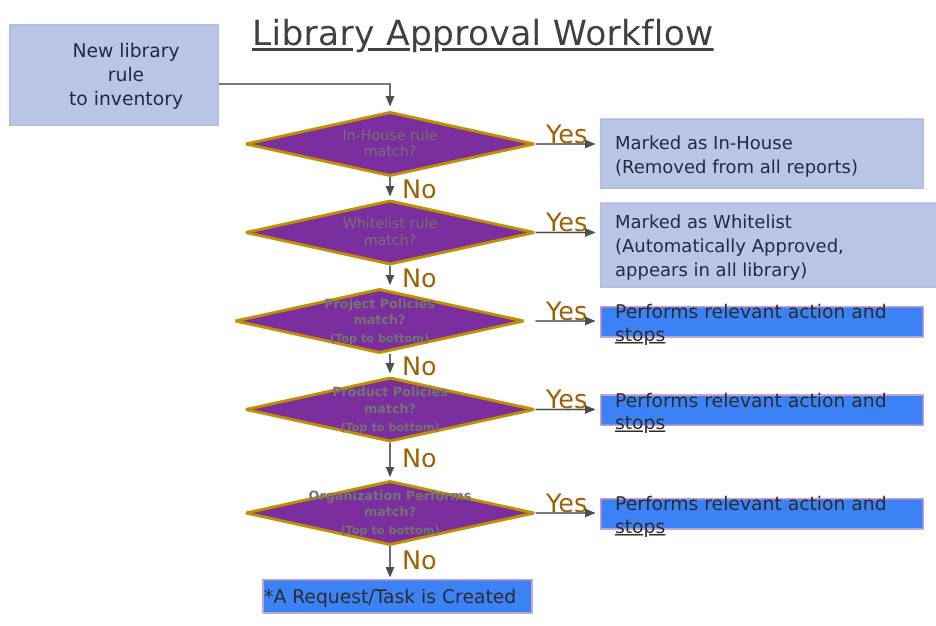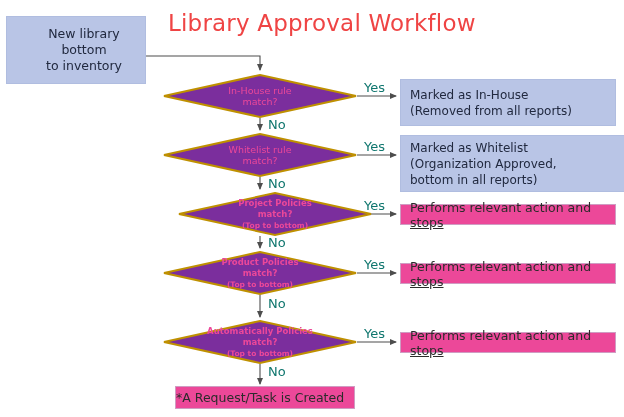--- a/index.html
+++ b/index.html
@@ -2,50 +2,50 @@
 <html><head>
 <meta charset="utf-8">
 <style>
   html,body{margin:0;padding:0;background:#ffffff;}
   body{width:624px;height:417px;position:relative;overflow:hidden;
        font-family:"DejaVu Sans","Liberation Sans",sans-serif;}
   #canvas{position:absolute;inset:0;width:624px;height:417px;}
   .abs{position:absolute;box-sizing:border-box;}
 
   
-  .title{left:168px;top:10px;font-size:23px;color:#ef4444;
-         letter-spacing:.2px;white-space:nowrap;font-weight:400;}
+  .title{left:168px;top:10px;font-size:23px;color:#404040;
+         letter-spacing:.2px;white-space:nowrap;font-weight:400;text-decoration:underline;}
 
   
   .blue{background:#b9c5e6;border:1px solid #b0bde0;color:#21293f;padding-left:16px;}
   .blue-start{left:6px;top:16px;width:140px;height:68px;
               display:flex;align-items:center;justify-content:center;
               text-align:center;font-size:12.5px;line-height:16px;}
   .blue-out{display:flex;align-items:center;padding:16px 9px;
             font-size:12px;line-height:16px;}
 
   
-  .pink{background:#ec4899;border:1px solid #cf9cc2;color:#2c2c2c;
+  .pink{background:#3b82f6;border:1px solid #cf9cc2;color:#2c2c2c;
         display:flex;align-items:center;font-size:12.5px;}
   .pink-out{padding-left:9px;}
   .pink-final{justify-content:flex-start;}
   .u{text-decoration:underline;}
 
   
   .diamond{display:flex;align-items:center;justify-content:center;}
   .diamond svg{position:absolute;left:0;top:0;}
-  .dtext{position:relative;text-align:center;color:#ec4899;
+  .dtext{position:relative;text-align:center;color:#737373;
          line-height:11px;z-index:2;pointer-events:none;}
   .dtext .l1{font-size:8.5px;font-weight:600;display:block;}
   .dtext .l2{font-size:8.5px;font-weight:600;display:block;}
   .dtext .l3{font-size:7.5px;font-weight:600;display:block;}
   .dtext.big .l1,.dtext.big .l2{font-size:9.5px;font-weight:500;}
 
   
-  .lbl{font-size:13px;color:#0f766e;text-align:center;}
+  .lbl{font-size:17px;color:#a16207;text-align:center;}
 
   
   #wires{position:absolute;left:0;top:0;pointer-events:none;}
 </style>
 </head>
 <body>
 
 <div id="canvas">
 
   <svg id="wires" width="624" height="417">
@@ -70,21 +70,21 @@
       <path d="M260,295 L260,317" marker-end="url(#ah)"></path>
       <path d="M260,364 L260,384" marker-end="url(#ah)"></path>
     </g>
   </svg>
 
   <div class="abs title">Library Approval Workflow</div>
 
   <div class="abs blue blue-start">
     <div>
       <span>New library</span><br>
-      <span>bottom</span><br>
+      <span>rule</span><br>
       <span>to inventory</span>
     </div>
   </div>
 
   <div class="abs diamond" style="left:163px;top:74px;width:194px;height:44px;">
     <svg width="194" height="44">
       <polygon points="97,1 193,22 97,43 1,22" fill="#7b2e9d" stroke="#bf9000" stroke-width="2"></polygon>
     </svg>
     <div class="dtext big">
       <span class="l1">In-House rule</span>
@@ -95,21 +95,21 @@
   <div class="abs diamond" style="left:163px;top:133px;width:194px;height:44px;">
     <svg width="194" height="44">
       <polygon points="97,1 193,22 97,43 1,22" fill="#7b2e9d" stroke="#bf9000" stroke-width="2"></polygon>
     </svg>
     <div class="dtext big">
       <span class="l1">Whitelist rule</span>
       <span class="l2">match?</span>
     </div>
   </div>
 
-  <div class="abs diamond" style="left:178px;top:192px;width:194px;height:44px;align-items:center;">
+  <div class="abs diamond" style="left:156px;top:192px;width:194px;height:44px;align-items:center;">
     <svg width="194" height="44">
       <polygon points="97,1 193,22 97,43 1,22" fill="#7b2e9d" stroke="#bf9000" stroke-width="2"></polygon>
     </svg>
     <div class="dtext">
       <span class="l1">Project Policies</span>
       <span class="l2">match?</span>
       <span class="l3">(Top to bottom)</span>
     </div>
   </div>
 
@@ -122,21 +122,21 @@
       <span class="l2">match?</span>
       <span class="l3">(Top to bottom)</span>
     </div>
   </div>
 
   <div class="abs diamond" style="left:163px;top:320px;width:194px;height:44px;">
     <svg width="194" height="44">
       <polygon points="97,1 193,22 97,43 1,22" fill="#7b2e9d" stroke="#bf9000" stroke-width="2"></polygon>
     </svg>
     <div class="dtext">
-      <span class="l1">Automatically Policies</span>
+      <span class="l1">Organization Performs</span>
       <span class="l2">match?</span>
       <span class="l3">(Top to bottom)</span>
     </div>
   </div>
 
   <div class="abs lbl" style="left:364px;top:80px;">Yes</div>
   <div class="abs lbl" style="left:364px;top:139px;">Yes</div>
   <div class="abs lbl" style="left:364px;top:198px;">Yes</div>
   <div class="abs lbl" style="left:364px;top:257px;">Yes</div>
   <div class="abs lbl" style="left:364px;top:326px;">Yes</div>
@@ -150,22 +150,22 @@
   <div class="abs blue blue-out" style="left:400px;top:79px;width:216px;height:47px;">
     <div>
       <span>Marked as In-House</span><br>
       <span>(Removed from all reports)</span>
     </div>
   </div>
 
   <div class="abs blue blue-out" style="left:400px;top:135px;width:257px;height:57px;">
     <div>
       <span>Marked as Whitelist</span><br>
-      <span>(Organization Approved,</span><br>
-      <span>bottom in all reports)</span>
+      <span>(Automatically Approved,</span><br>
+      <span>appears in all library)</span>
     </div>
   </div>
 
   <div class="abs pink pink-out" style="left:400px;top:204px;width:216px;height:21px;">
     <span><span>Performs relevant action and </span><span class="u">stops</span></span>
   </div>
 
   <div class="abs pink pink-out" style="left:400px;top:263px;width:216px;height:21px;">
     <span><span>Performs relevant action and </span><span class="u">stops</span></span>
   </div>

